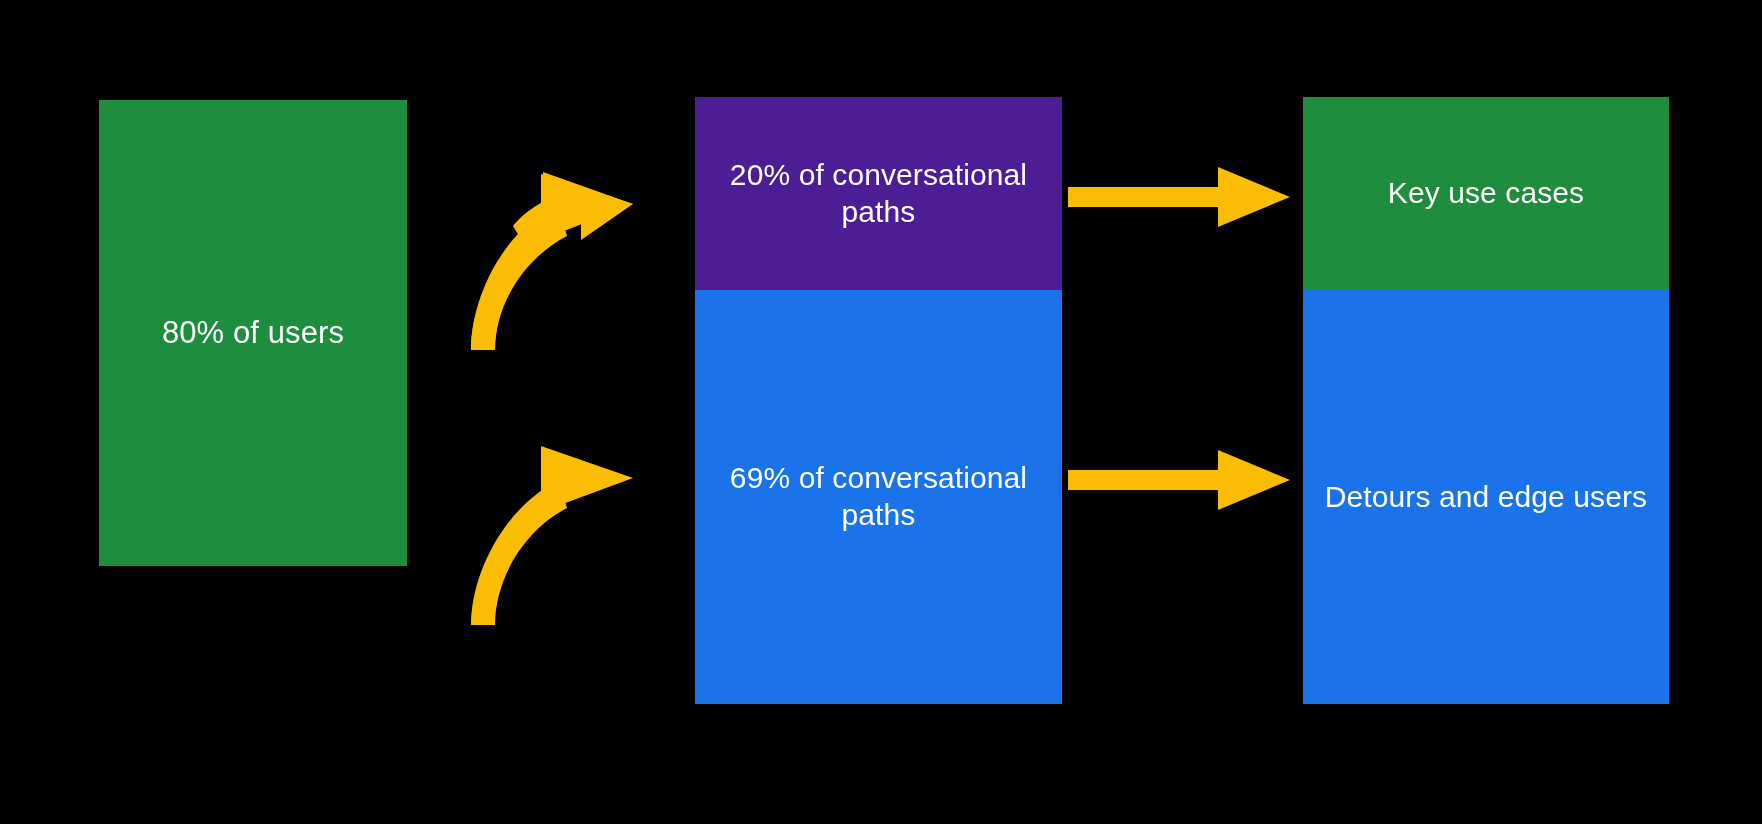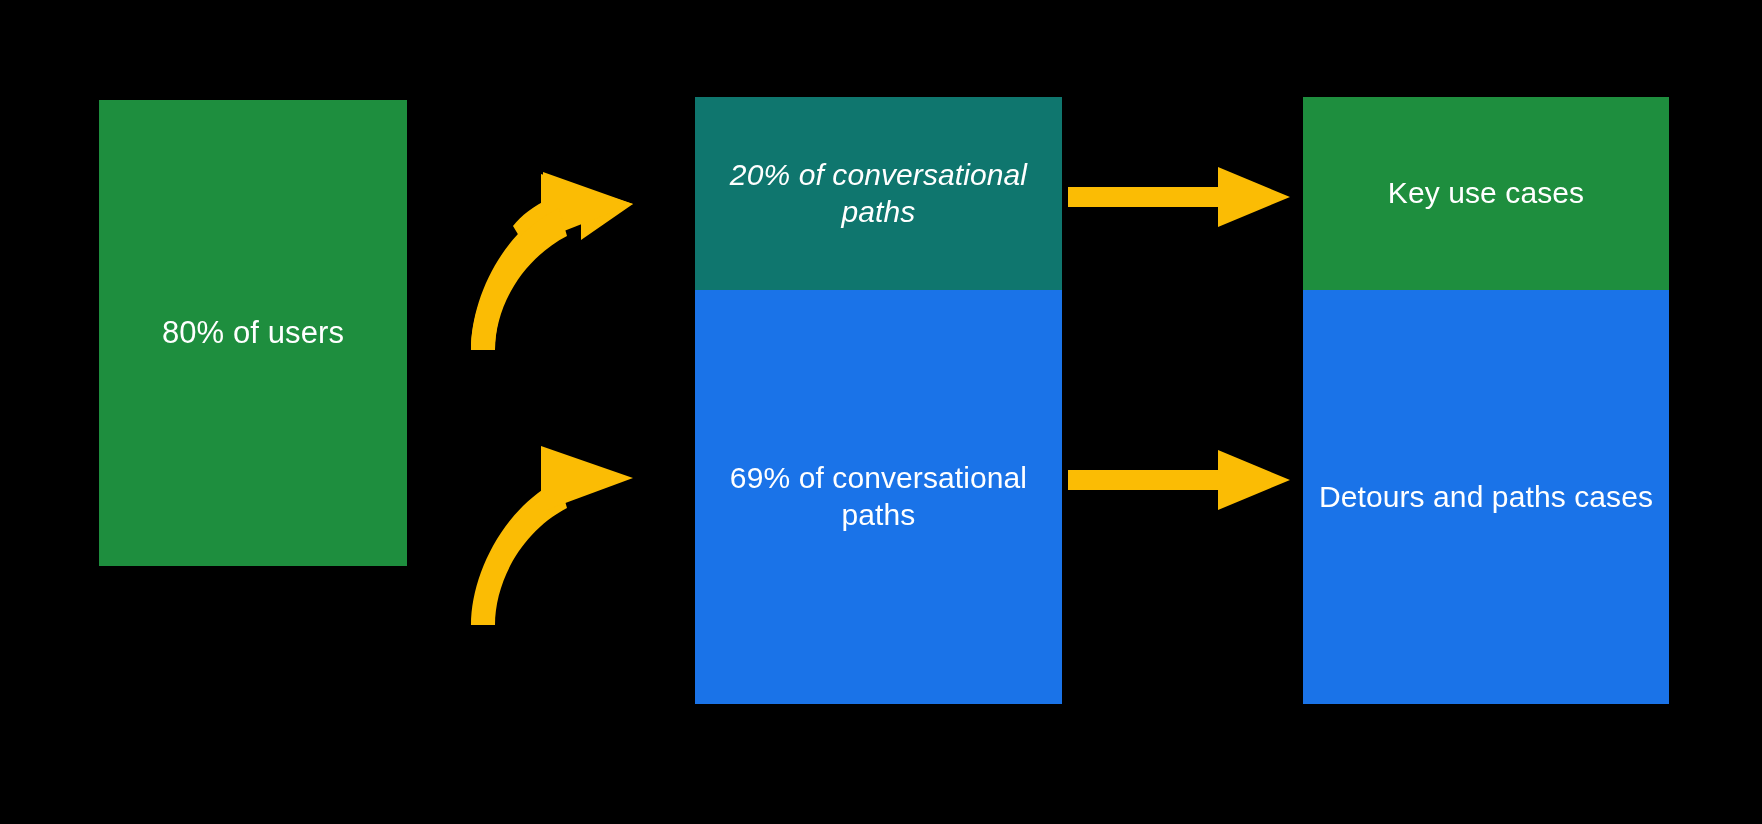--- a/index.html
+++ b/index.html
@@ -85,21 +85,21 @@
              C 78 56, 66 66, 58 76
              L 70 96
              C 82 82, 96 72, 118 66
              L 126 66 L 126 90 L 178 54 Z" fill="#FBBC04"></path>
     <path d="M 86 24 L 86 90 L 178 54 Z" fill="#FBBC04"></path>
     <path d="M 16 200 C 16 150, 48 86, 104 58 L 112 86
              C 66 110, 40 158, 40 200 Z" fill="#FBBC04"></path>
   </svg>
 
   <div class="column" id="col-paths">
-    <div class="seg green s1" style="background: #0f766e; font-style: italic;">
+    <div class="seg green s1" style="background: #4c1d95;">
       <span>20% of conversational paths</span>
     </div>
     <div class="seg blue s2" style="background: rgb(26, 115, 232);">
       <span>69% of conversational paths</span>
     </div>
   </div>
 
   <svg class="arrow-svg" id="arrow-curve-bottom" viewBox="0 0 240 235">
     <path d="M 16 225 C 16 175, 48 108, 104 80 L 112 108
              C 66 132, 40 182, 40 225 Z" fill="#FBBC04"></path>
@@ -109,21 +109,21 @@
 
   <svg class="arrow-svg" id="arrow-straight-top" viewBox="0 0 225 64">
     <path d="M 0 22 L 150 22 L 150 2 L 222 32 L 150 62 L 150 42 L 0 42 Z" fill="#FBBC04"></path>
   </svg>
 
   <div class="column" id="col-outcomes">
     <div class="seg green s1" style="background: rgb(30, 142, 62);">
       <span>Key use cases</span>
     </div>
     <div class="seg blue s2" style="background: rgb(26, 115, 232);">
-      <span>Detours and paths cases</span>
+      <span>Detours and edge users</span>
     </div>
   </div>
 
   <svg class="arrow-svg" id="arrow-straight-bot" viewBox="0 0 225 64">
     <path d="M 0 22 L 150 22 L 150 2 L 222 32 L 150 62 L 150 42 L 0 42 Z" fill="#FBBC04"></path>
   </svg>
 
 </div>
 
 </body></html>

